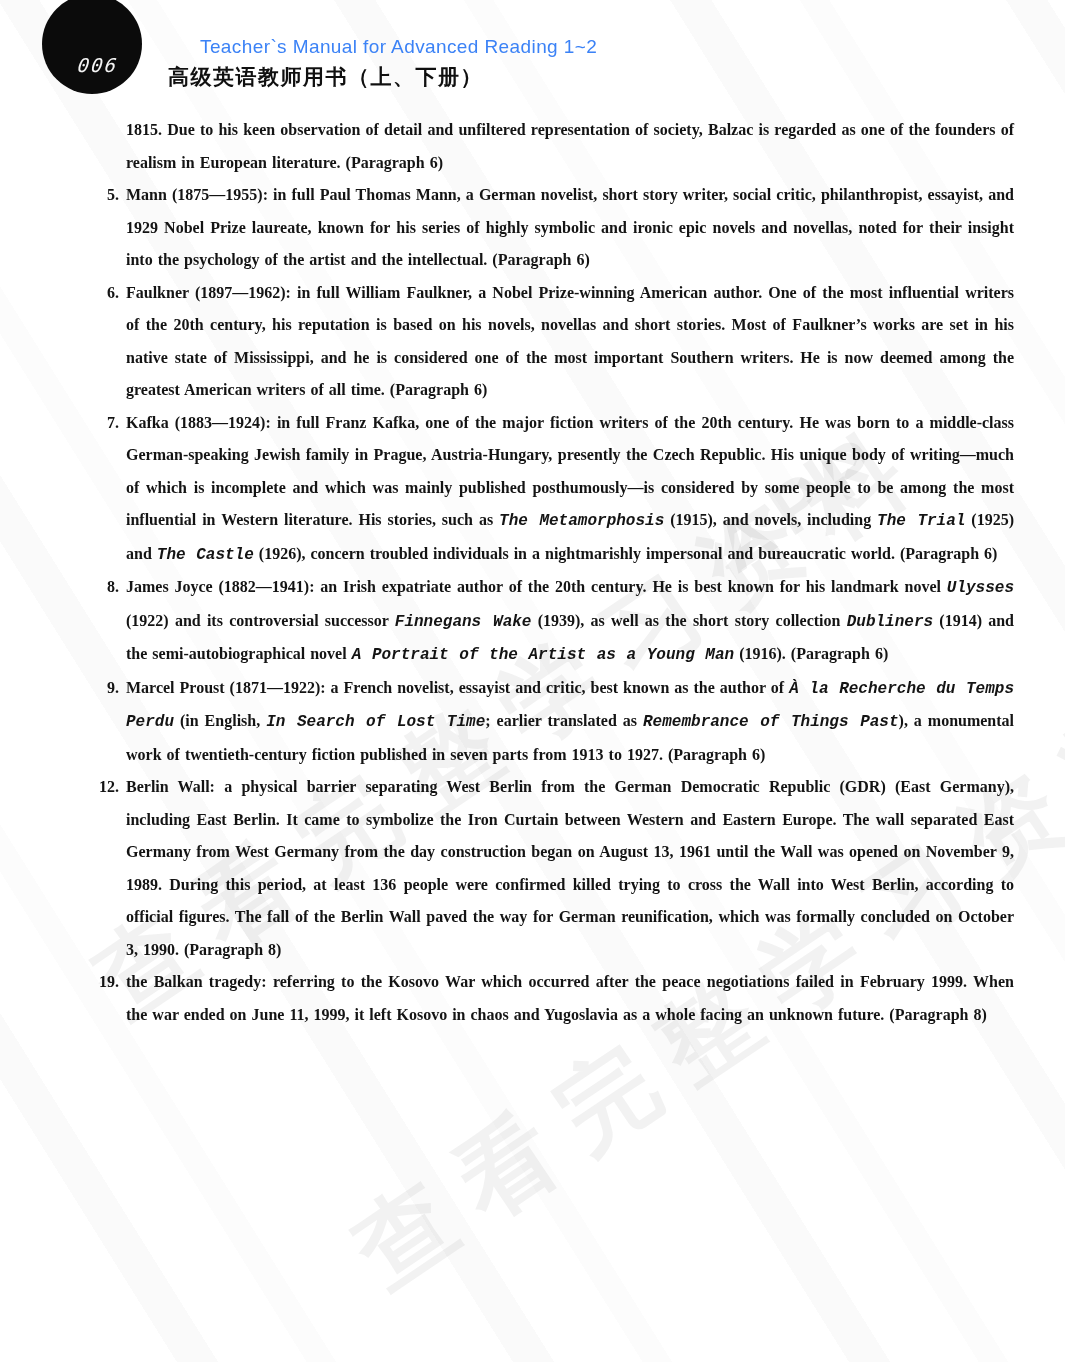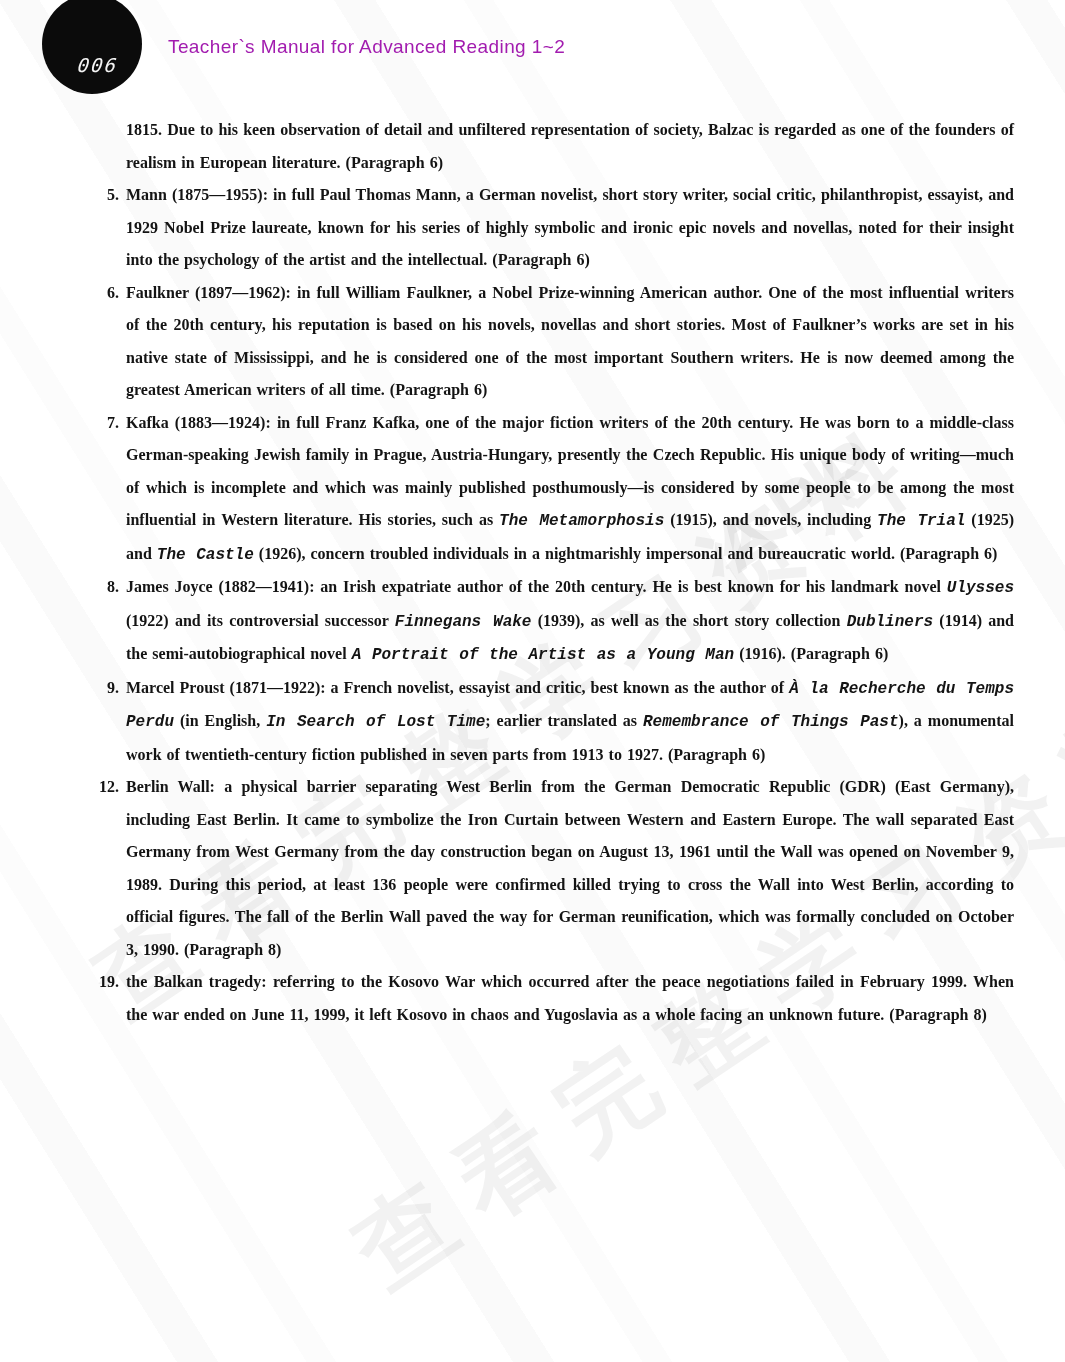--- a/index.html
+++ b/index.html
@@ -47,23 +47,24 @@
     font-family:"DejaVu Sans Mono","Liberation Mono",monospace;
     font-style:italic;
     font-size:19px;
     letter-spacing:2px;
     transform:skewX(-8deg);
   }
   
   .hdr{position:absolute;left:168px;top:36px;}
   .hdr-en{
     font-family:"Liberation Sans","DejaVu Sans",sans-serif;
-    color:#a21caf;
+    color:#3b82f6;
     font-size:19px;
     letter-spacing:0.4px;
+    margin-left:32px;
   }
   .hdr-zh{
     font-family:"Liberation Sans","DejaVu Sans",sans-serif;
     color:#101010;
     font-weight:bold;
     font-size:21px;
     letter-spacing:1.5px;
     margin-top:5px;
   }
   
@@ -95,20 +96,21 @@
   <div class="wm wm1">查看完整学习资料</div>
   <div class="wm wm2">查看完整学习资料</div>
   <div class="wm wm3">APP</div>
 
   <div class="badge">
     <span class="pnum">006</span>
   </div>
 
   <header class="hdr">
     <div class="hdr-en">Teacher`s Manual for Advanced Reading 1~2</div>
+    <div class="hdr-zh">高级英语教师用书（上、下册）</div>
   </header>
 
   <main class="notes">
     <div class="item">
       <div class="txt"><span>1815. Due to his keen observation of detail and unfiltered representation of society, Balzac is regarded as one of the founders of realism in European literature. (Paragraph 6)</span></div>
     </div>
     <div id="items">
   <div class="item">
     <span class="num">5.</span>
     <div class="txt"><span>Mann (1875—1955): in full Paul Thomas Mann, a German novelist, short story writer, social critic, philanthropist, essayist, and 1929 Nobel Prize laureate, known for his series of highly symbolic and ironic epic novels and novellas, noted for their insight into the psychology of the artist and the intellectual. (Paragraph 6)</span></div>

